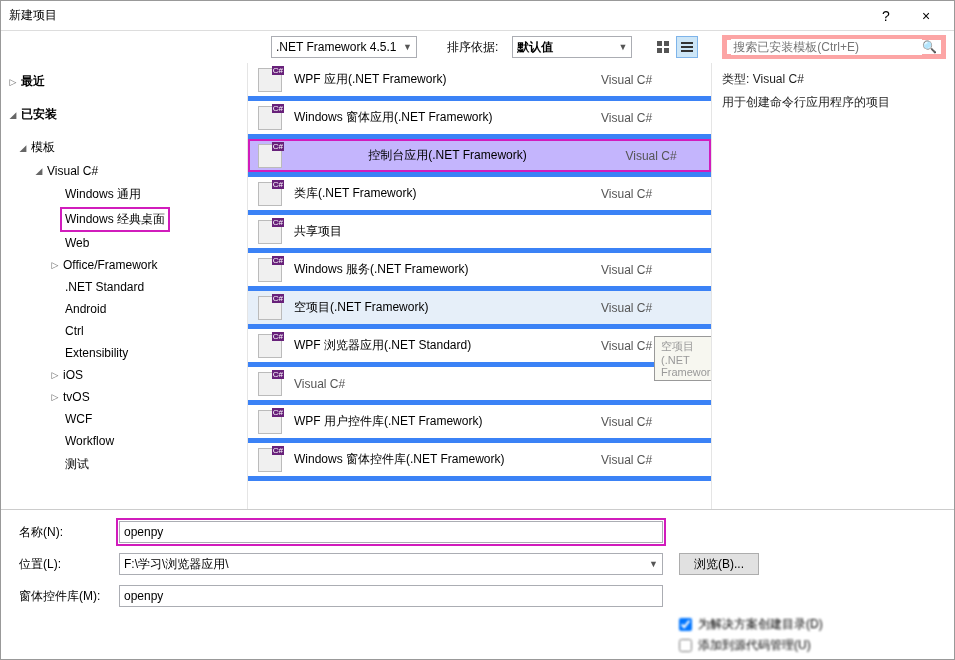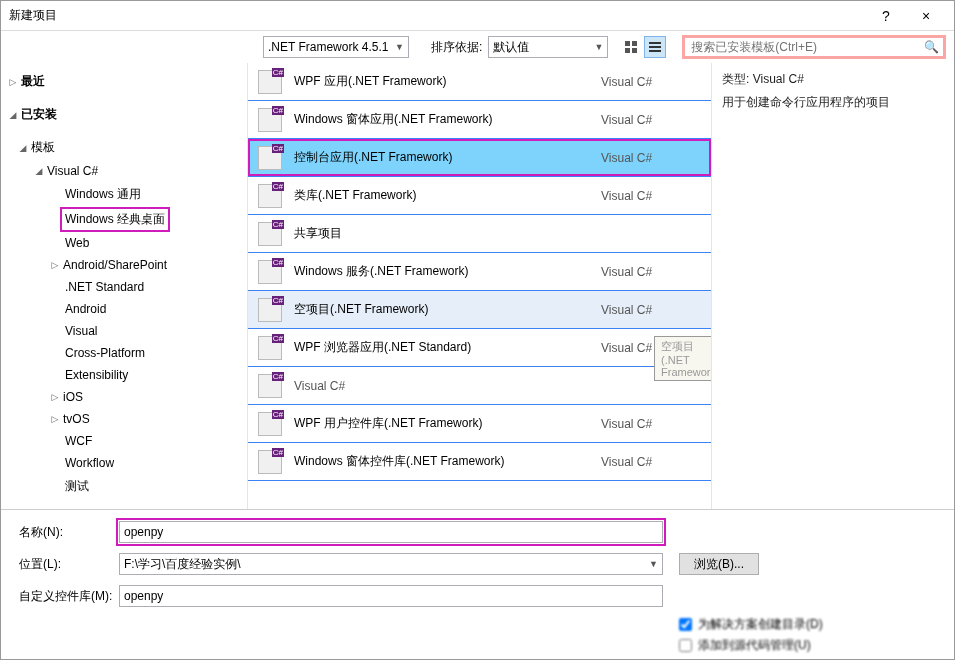--- a/index.html
+++ b/index.html
@@ -1,44 +1,44 @@
 <!DOCTYPE html>
 <html><head>
 <meta charset="utf-8">
 <style>
 * { box-sizing: border-box; font-family: "Segoe UI", "Microsoft YaHei", sans-serif; font-size: 12px; }
 body { margin: 0; background: #fff; width: 955px; height: 660px; overflow: hidden; border: 1px solid #999; }
 .titlebar { height: 30px; display: flex; align-items: center; padding: 0 8px; border-bottom: 1px solid #ddd; }
 .titlebar .title { flex: 1; }
 .titlebar .btn { width: 40px; text-align: center; font-size: 14px; }
-.topbar { height: 32px; display: flex; align-items: center; padding: 4px 8px; gap: 6px; }
+.topbar { height: 32px; display: flex; align-items: center; padding: 4px 8px; gap: 14px; }
 .topbar-spacer { width: 248px; }
 .dropdown { border: 1px solid #abadb3; height: 22px; background: #fff; display: flex; align-items: center; padding: 0 4px; }
 .dropdown .dd-text { flex: 1; }
 .dropdown .dd-arrow { font-size: 9px; color: #555; }
 .fw-dd { width: 146px; }
 .sort-label { margin-left: 16px; }
-.sort-dd { width: 120px; }
+.sort-dd { width: 120px; font-weight: bold; }
 .view-btns { display: flex; gap: 2px; margin-left: 6px; }
 .view-btn { width: 22px; height: 22px; border: 1px solid transparent; display: flex; align-items: center; justify-content: center; }
 .view-btn.selected { border: 1px solid #7eb4ea; background: #cde6f7; }
-.search-wrap { flex: 1; display: flex; border: 3px solid #fca5a5; height: 24px; margin-left: 10px; align-items: center; padding: 0 4px; }
+.search-wrap { flex: 1; display: flex; border: 5px solid #fca5a5; height: 24px; margin-left: 10px; align-items: center; padding: 0 4px; }
 .search-input { flex: 1; border: none; outline: none; color: #999; }
 .search-icon { color: #555; }
 .main { display: flex; height: 446px; }
 .sidebar { width: 246px; padding: 6px 0; overflow: auto; }
 .tree-item { padding: 3px 6px; display: flex; align-items: center; cursor: default; }
 .tree-item .twisty { width: 12px; font-size: 9px; color: #666; text-align: center; }
 .tree-item .sp { display: inline-block; }
 .tree-item .label { padding: 1px 2px; }
 .tree-item.sel .label { outline: 2px solid #d11cbc; outline-offset: 1px; }
 .tree-head .label { font-weight: 600; }
 .center { flex: 1; border-left: 1px solid #e5e5e5; border-right: 1px solid #e5e5e5; overflow: auto; position: relative; }
-.tmpl-row { height: 38px; display: flex; align-items: center; padding: 0 10px; border-bottom: 1px solid #3b82f6; }
-.tmpl-row.selected { background: #7dd3fc; position: relative; }
+.tmpl-row { height: 38px; display: flex; align-items: center; padding: 0 10px; border-bottom: 5px solid #3b82f6; }
+.tmpl-row.selected { background: #c4b5fd; position: relative; text-align: center; }
 .tmpl-row.selected::after { content: ""; position: absolute; inset: 0; border: 2px solid #d11cbc; pointer-events: none; }
 .tmpl-row.hover { background: #e6eff9; }
 .tmpl-icon { width: 24px; height: 24px; background: #f0f0f0; border: 1px solid #bbb; margin-right: 12px; position: relative; }
 .tmpl-icon::after { content: "C#"; position: absolute; right: -3px; top: -3px; font-size: 8px; background: #68217a; color: #fff; padding: 0 1px; }
 .tmpl-name { flex: 1; }
 .tmpl-lang { color: #555; width: 100px; }
 .tooltip { position: absolute; border: 1px solid #999; background: #f7f7f0; padding: 2px 6px; font-size: 11px; left: 406px; top: 273px; color: #999; }
 .rightpane { width: 242px; padding: 8px 10px; }
 .rightpane .info-label { color: #1e1e1e; margin-bottom: 6px; }
 .bottom { border-top: 1px solid #ccc; padding: 10px 18px; }
@@ -128,37 +128,33 @@
         <span class="sp" style="width:56px"></span>
         <span class="label">Windows 经典桌面</span>
       </div>
     <div class="tree-item">
         <span class="sp" style="width:56px"></span>
         <span class="label">Web</span>
       </div>
     <div class="tree-item">
         <span class="sp" style="width:42px"></span>
         <span class="twisty">▷</span>
-        <span class="label">Android/SharePoint</span>
+        <span class="label">Office/Framework</span>
       </div>
     <div class="tree-item">
         <span class="sp" style="width:56px"></span>
         <span class="label">.NET Standard</span>
       </div>
     <div class="tree-item">
         <span class="sp" style="width:56px"></span>
         <span class="label">Android</span>
       </div>
     <div class="tree-item">
         <span class="sp" style="width:56px"></span>
-        <span class="label">Visual</span>
-      </div>
-    <div class="tree-item">
-        <span class="sp" style="width:56px"></span>
-        <span class="label">Cross-Platform</span>
+        <span class="label">Ctrl</span>
       </div>
     <div class="tree-item">
         <span class="sp" style="width:56px"></span>
         <span class="label">Extensibility</span>
       </div>
     <div class="tree-item">
         <span class="sp" style="width:42px"></span>
         <span class="twisty">▷</span>
         <span class="label">iOS</span>
       </div>
@@ -247,27 +243,27 @@
 </div>
 
 <div class="bottom">
   <div class="form-row">
     <span class="form-label">名称(N):</span>
     <input class="form-input name-input" value="openpy" style="">
   </div>
   <div class="form-row">
     <span class="form-label">位置(L):</span>
     <div class="dropdown" style="width:544px">
-      <span class="dd-text">F:\学习\百度经验实例\</span>
+      <span class="dd-text">F:\学习\浏览器应用\</span>
       <span class="dd-arrow">▼</span>
     </div>
     <button class="browse-btn">浏览(B)...</button>
   </div>
   <div class="form-row">
-    <span class="form-label">自定义控件库(M):</span>
+    <span class="form-label">窗体控件库(M):</span>
     <input class="form-input sln-input" value="openpy" style="">
   </div>
   <div class="chk-row">
       <input type="checkbox" checked="" style="">
       <span>为解决方案创建目录(D)</span>
     </div>
   <div class="chk-row">
       <input type="checkbox" style="">
       <span>添加到源代码管理(U)</span>
     </div>

